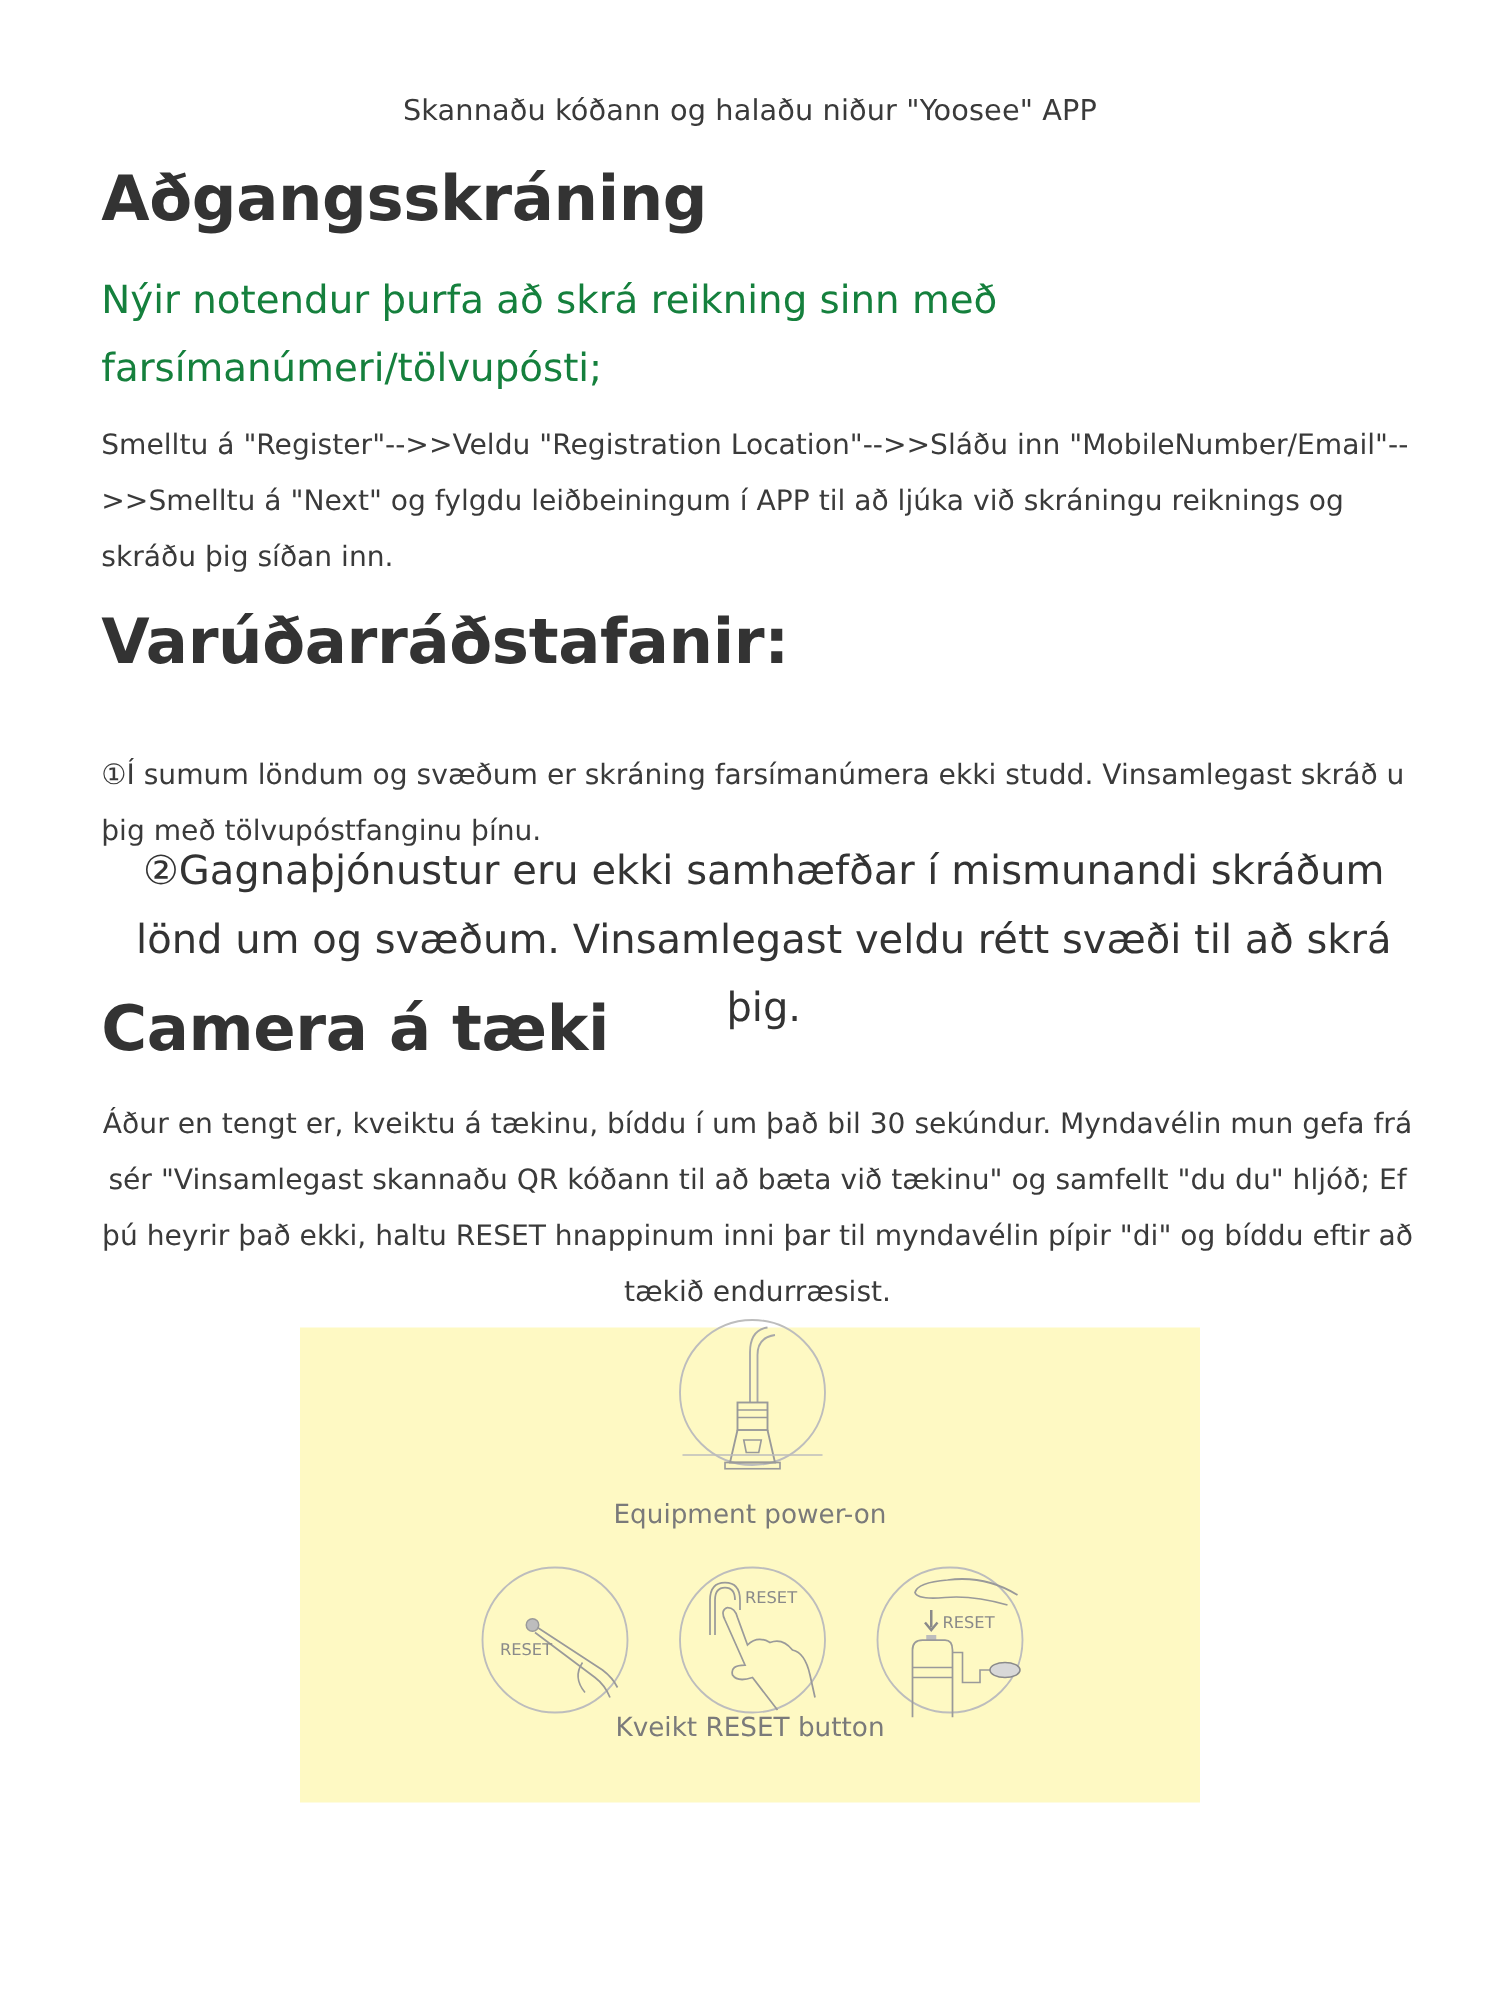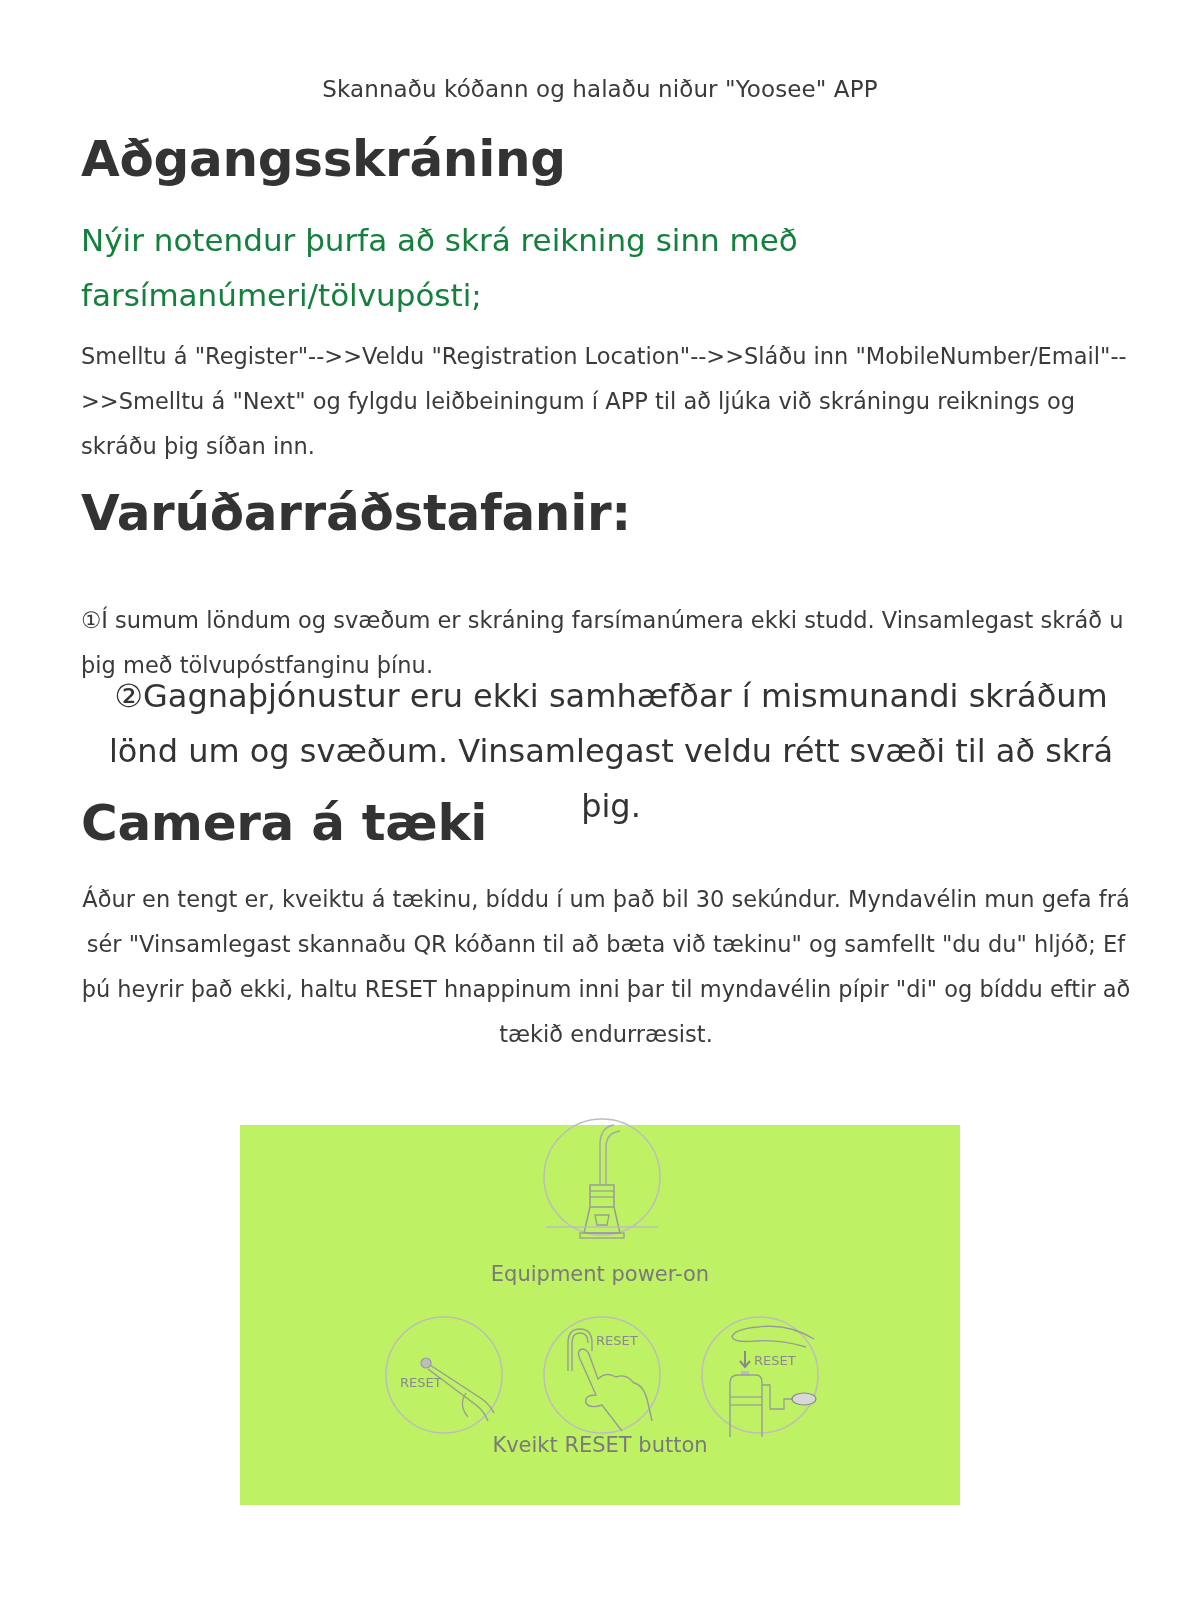--- a/index.html
+++ b/index.html
@@ -22,22 +22,22 @@
     }
     .para {
       position: absolute; left: 81px; width: 1050px; font-size: 22.5px; line-height: 45px;
       color: #3a3a3a; margin: 0;
     }
     .para-large {
       position: absolute; left: 81px; width: 1060px; font-size: 32px; line-height: 55px;
       color: #333333; margin: 0; text-align: center;
     }
     .illus {
-      position: absolute; left: 240px; top: 1125px; width: 720px; height: 380px;
-      background: #bef264;
+      position: absolute; left: 240px; top: 1062px; width: 720px; height: 380px;
+      background: #fef9c3;
     }
     .illus-caption {
       position: absolute; left: 0; width: 720px; text-align: center;
       font-size: 21px; color: #7a7a7a;
     }
     .circle-svg { position: absolute; }
   </style>
 </head>
 <body>
 

